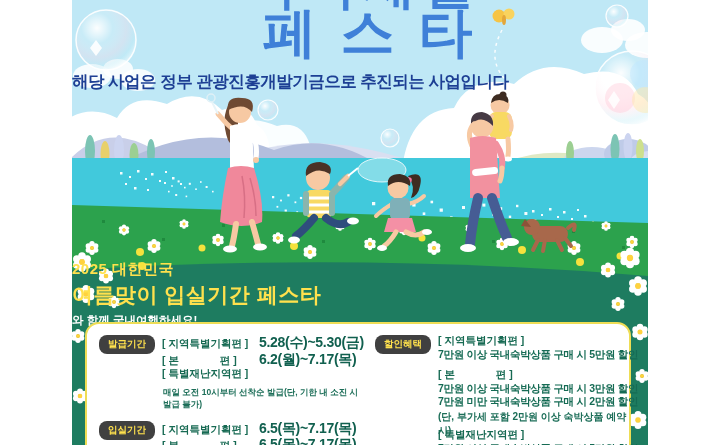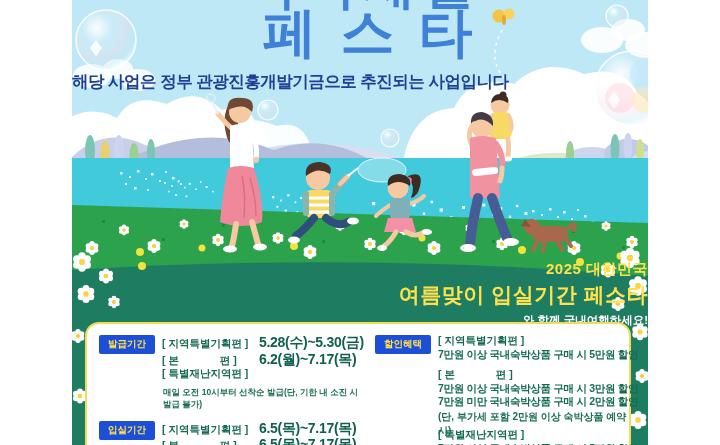--- a/index.html
+++ b/index.html
@@ -6,32 +6,32 @@
   .stage{position:relative;width:720px;height:445px;background:#ffffff;overflow:hidden;
          font-family:"Liberation Sans","DejaVu Sans",sans-serif;}
   .poster{position:absolute;left:72px;top:0;width:576px;height:445px;background:#bfe8f6;overflow:hidden;}
   .scene{position:absolute;left:0;top:0;z-index:1;}
   .title1{position:absolute;top:-42px;left:0;right:0;text-align:center;z-index:2;
           font-size:52px;line-height:1.0;font-weight:bold;color:#3f80d8;letter-spacing:7px;text-indent:7px;}
   .title2{position:absolute;top:5px;left:0;right:0;text-align:center;z-index:2;
           font-size:54px;line-height:1.0;font-weight:bold;color:#3f80d8;letter-spacing:24px;text-indent:24px;padding-left:15px;}
   .disclaimer{position:absolute;top:71px;left:0;right:0;text-align:left;z-index:2;
           font-size:16.5px;font-weight:bold;color:#1d3f94;letter-spacing:-0.5px;}
-  .bandtxt{position:absolute;left:17px;right:0;top:260px;text-align:right;z-index:2;}
+  .bandtxt{position:absolute;left:0;right:0;top:260px;text-align:left;z-index:2;}
   .band-l1{font-size:15px;font-weight:bold;color:#ffe14d;letter-spacing:0.5px;}
   .band-l2{font-size:21px;font-weight:900;color:#ffe14d;margin-top:2px;letter-spacing:0.5px;}
   .band-l3{font-size:11.5px;font-weight:bold;color:#ffffff;margin-top:4px;}
   .infobox{position:absolute;left:13px;top:322px;width:546px;height:150px;background:#ffffff;
            border:2px solid #eedd55;border-radius:14px;z-index:3;box-sizing:border-box;
            padding:10px 10px 0 12px;display:flex;gap:10px;}
   .col-left{width:266px;flex:none;}
   .col-right{flex:1;}
   .sect-row{display:flex;align-items:flex-start;gap:7px;}
-  .badge{flex:none;display:inline-block;background:#1d4ed8;color:#ffe14d;font-size:9.5px;font-weight:bold;
-         padding:3px 9px 3px 9px;border-radius:2px;margin-top:1px;white-space:nowrap;}
+  .badge{flex:none;display:inline-block;background:#404040;color:#ffe14d;font-size:9.5px;font-weight:bold;
+         padding:3px 9px 3px 9px;border-radius:8px;margin-top:1px;white-space:nowrap;}
   .rows{display:flex;flex-direction:column;}
   .prow{display:flex;align-items:baseline;height:16.5px;}
   .bk{color:#176a53;font-weight:bold;font-size:10.5px;white-space:pre;width:97px;flex:none;}
   .dt{color:#11604f;font-weight:bold;font-size:14px;letter-spacing:-0.3px;white-space:nowrap;}
   .note{font-size:8.5px;color:#1c6e58;font-weight:bold;margin:3px 0 8px 64px;}
   .sect2{margin-top:9px;}
   .dbk{color:#176a53;font-weight:bold;font-size:10.5px;white-space:pre;height:14px;}
   .dline{color:#156b54;font-weight:bold;font-size:10.5px;height:13.5px;white-space:nowrap;letter-spacing:-0.3px;}
   .dnote{font-size:10px;color:#1c6e58;font-weight:bold;height:12px;margin-top:1px;}
   .dgap{height:6px;}

